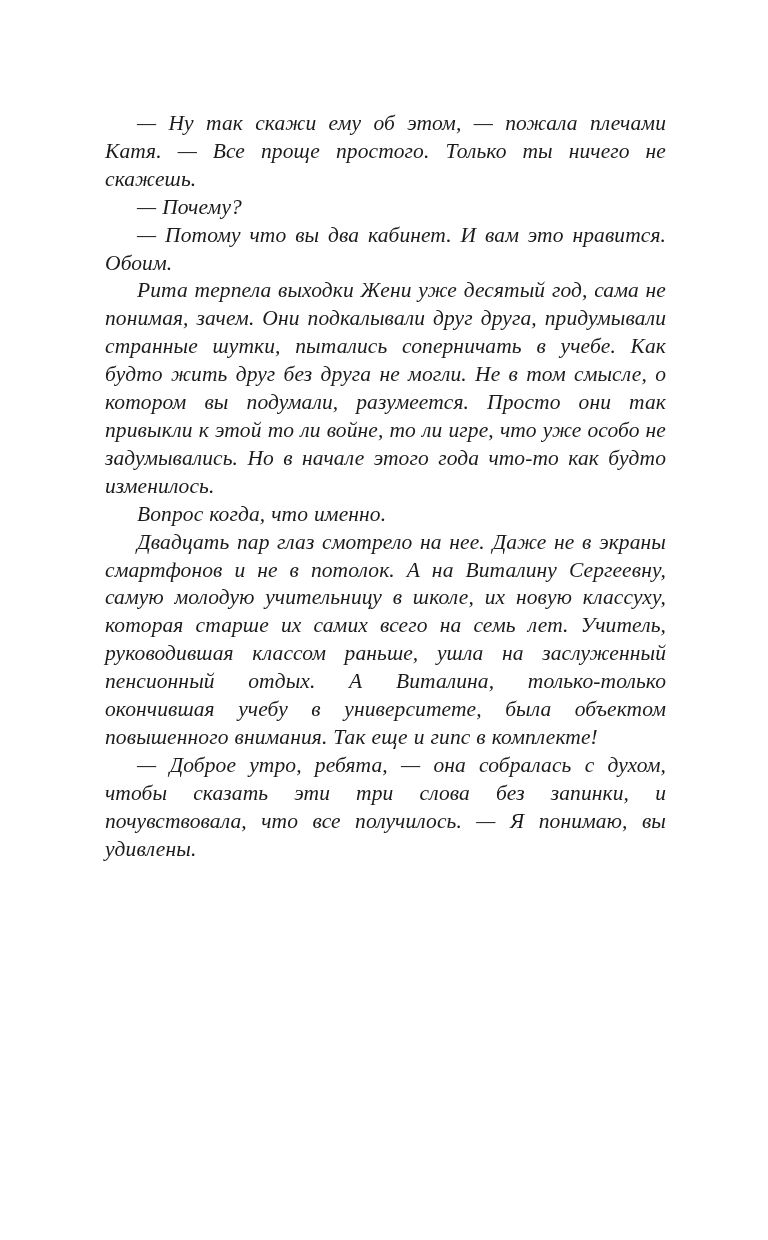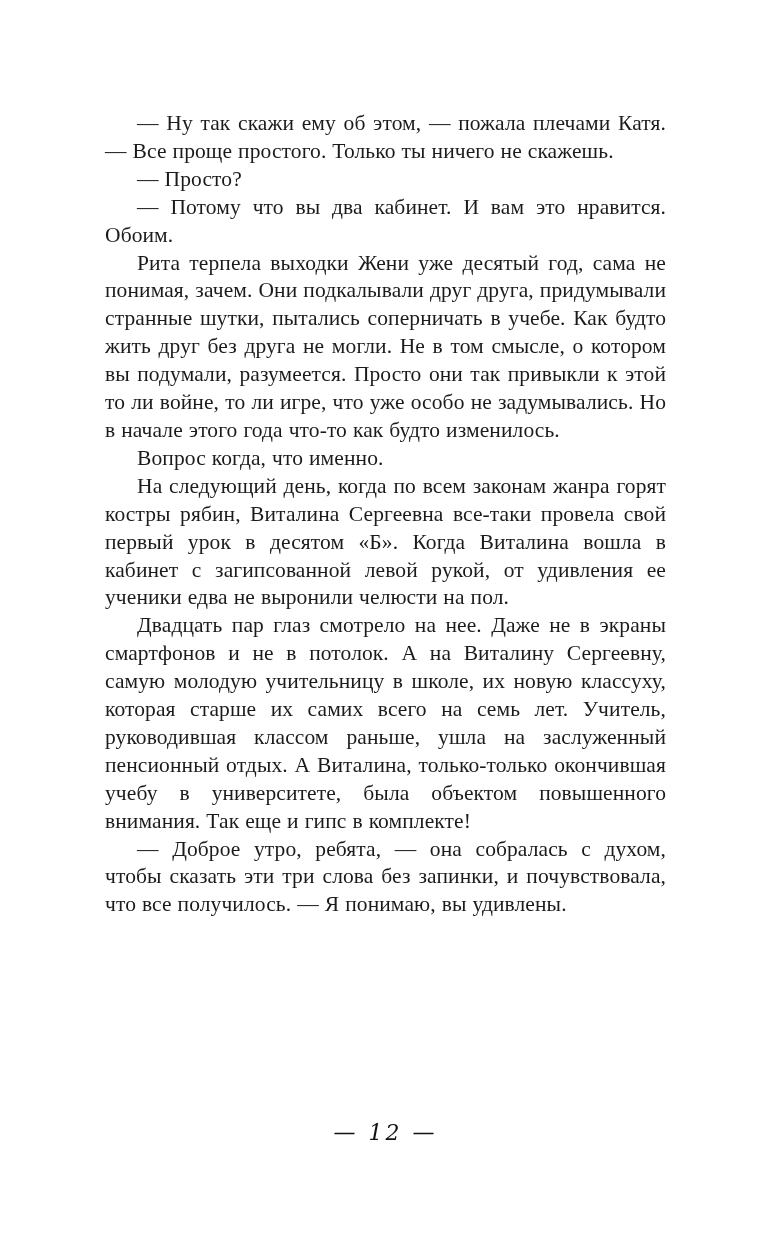--- a/index.html
+++ b/index.html
@@ -32,20 +32,21 @@
       text-justify: inter-word;
       letter-spacing: 0.1px;
     }
     .text-block p {
       margin: 0;
       padding: 0;
       text-indent: 32px;
       hyphens: auto;
       -webkit-hyphens: auto;
       word-spacing: 0.5px;
+      font-style: italic;
     }
     .page-footer {
       position: absolute;
       left: 105px;
       top: 1120px;
       width: 561px;
       text-align: center;
     }
     .page-number {
       font-family: "DejaVu Serif", serif;
@@ -55,26 +56,22 @@
       color: #111111;
     }
   </style>
 </head>
 <body>
 
 <div class="page">
 
   <main class="text-block">
     <p class="para">— Ну так скажи ему об этом, — пожала плечами Катя. — Все проще простого. Только ты ничего не скажешь.</p>
-    <p class="para">— Просто?</p>
+    <p class="para">— Почему?</p>
     <p class="para">— Потому что вы два кабинет. И вам это нравится. Обоим.</p>
     <p class="para">Рита терпела выходки Жени уже десятый год, сама не понимая, зачем. Они подкалывали друг друга, придумывали странные шутки, пытались соперничать в учебе. Как будто жить друг без друга не могли. Не в том смысле, о котором вы подумали, разумеется. Просто они так привыкли к этой то ли войне, то ли игре, что уже особо не задумывались. Но в начале этого года что-то как будто изменилось.</p>
     <p class="para">Вопрос когда, что именно.</p>
-    <p class="para">На следующий день, когда по всем законам жанра горят костры рябин, Виталина Сергеевна все-таки провела свой первый урок в десятом «Б». Когда Виталина вошла в кабинет с загипсованной левой рукой, от удивления ее ученики едва не выронили челюсти на пол.</p>
     <p class="para">Двадцать пар глаз смотрело на нее. Даже не в экраны смартфонов и не в потолок. А на Виталину Сергеевну, самую молодую учительницу в школе, их новую классуху, которая старше их самих всего на семь лет. Учитель, руководившая классом раньше, ушла на заслуженный пенсионный отдых. А Виталина, только-только окончившая учебу в университете, была объектом повышенного внимания. Так еще и гипс в комплекте!</p>
     <p class="para">— Доброе утро, ребята, — она собралась с духом, чтобы сказать эти три слова без запинки, и почувствовала, что все получилось. — Я понимаю, вы удивлены.</p>
   </main>
 
-  <footer class="page-footer">
-    <span class="page-number">— 12 —</span>
-  </footer>
 
 </div>
 
 </body></html>

